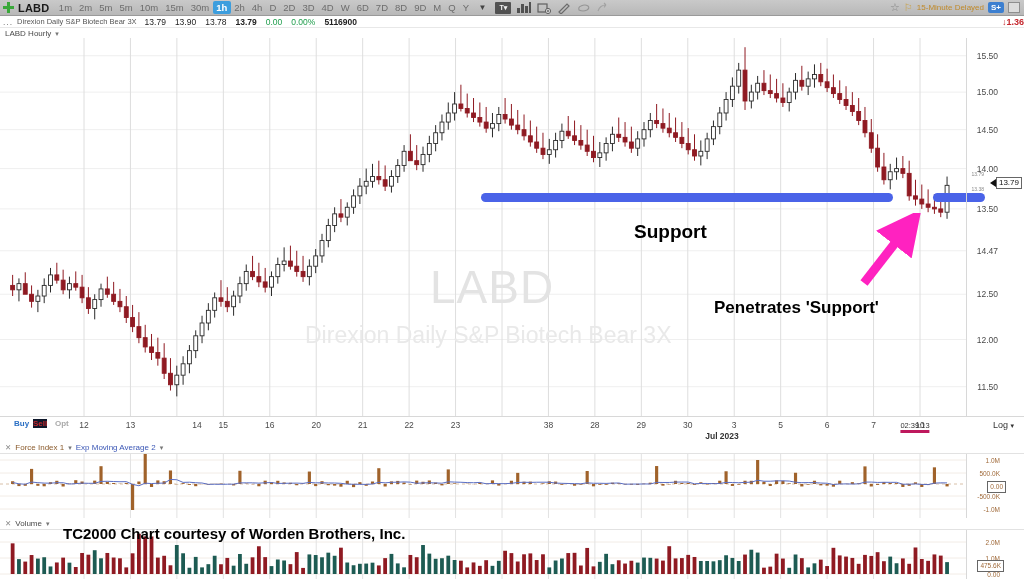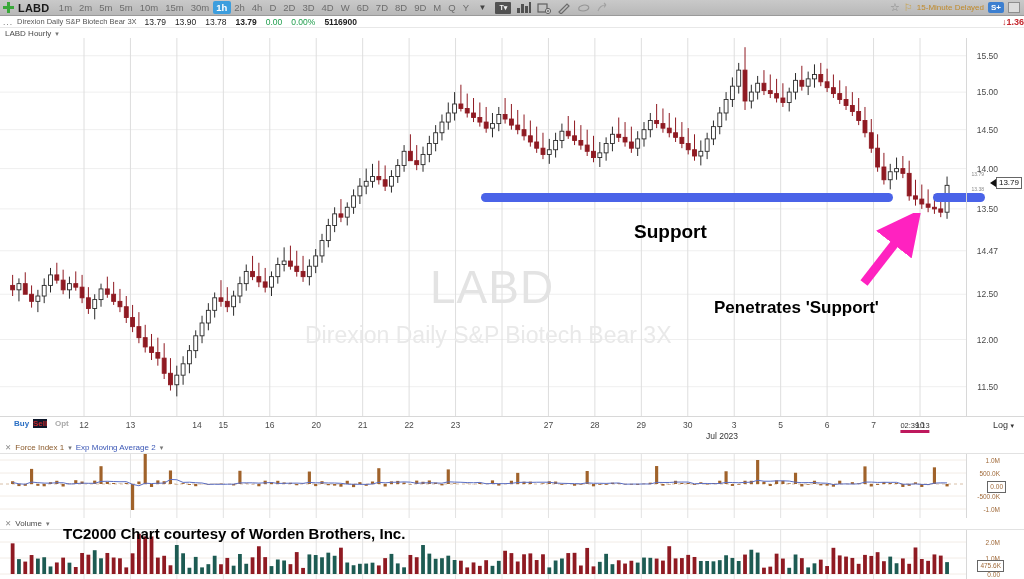--- a/index.html
+++ b/index.html
@@ -565,31 +565,31 @@
         <div class="xtick" style="left: 84px;">12</div>
         <div class="xtick" style="left: 130.444px;">13</div>
         <div class="xtick" style="left: 186px; margin-left: 11px;">14</div>
         <div class="xtick" style="left: 223.333px;">15</div>
         <div class="xtick" style="left: 269.778px;">16</div>
         <div class="xtick" style="left: 316.222px;">20</div>
         <div class="xtick" style="left: 362.667px;">21</div>
         <div class="xtick" style="left: 409.111px;">22</div>
         <div class="xtick" style="left: 455.556px;">23</div>
         <div class="xtick" style="left: 502px; margin-top: 44px;">26</div>
-        <div class="xtick" style="left: 548.444px;">27</div>
+        <div class="xtick" style="left: 548.444px;">38</div>
         <div class="xtick" style="left: 594.889px;">28</div>
         <div class="xtick" style="left: 641.333px;">29</div>
         <div class="xtick" style="left: 687.778px;">30</div>
         <div class="xtick" style="left: 734.222px;">3</div>
         <div class="xtick" style="left: 780.667px;">5</div>
         <div class="xtick" style="left: 827.111px;">6</div>
         <div class="xtick" style="left: 873.556px;">7</div>
         <div class="xtick" style="left: 920px;">10</div>
       </div>
-    <div class="xmonth" id="xmonth" style="left:722px;">Jul 2023</div>
+    <div class="xmonth" id="xmonth" style="left:722px;font-weight:bold;">Jul 2023</div>
     <div class="xtimer" style="left:915px;">02:39:13</div>
     <div class="logbtn">
       <span>Log</span> <span style="font-size:7px;">▾</span>
     </div>
   </div>
 
   <div class="panel-hdr" style="top:442px;">
     <span class="x">✕</span>
     <span class="lbl brown">Force Index 1</span>
     <span class="cv">▾</span>

